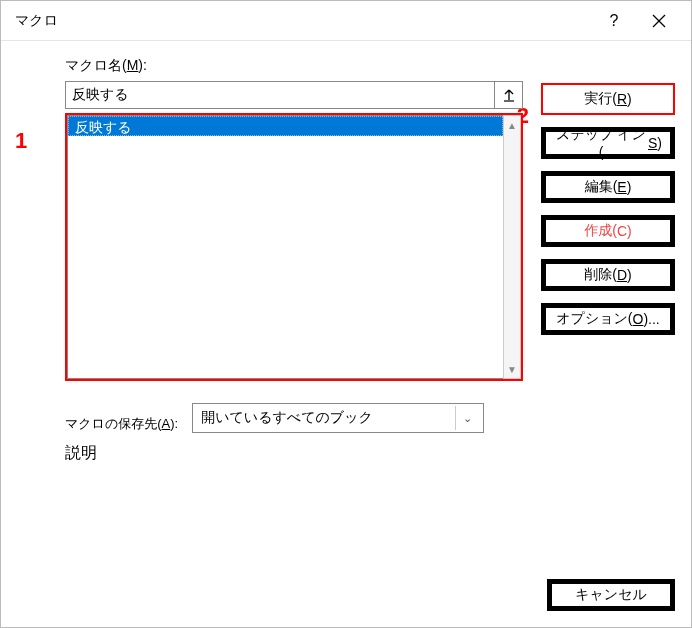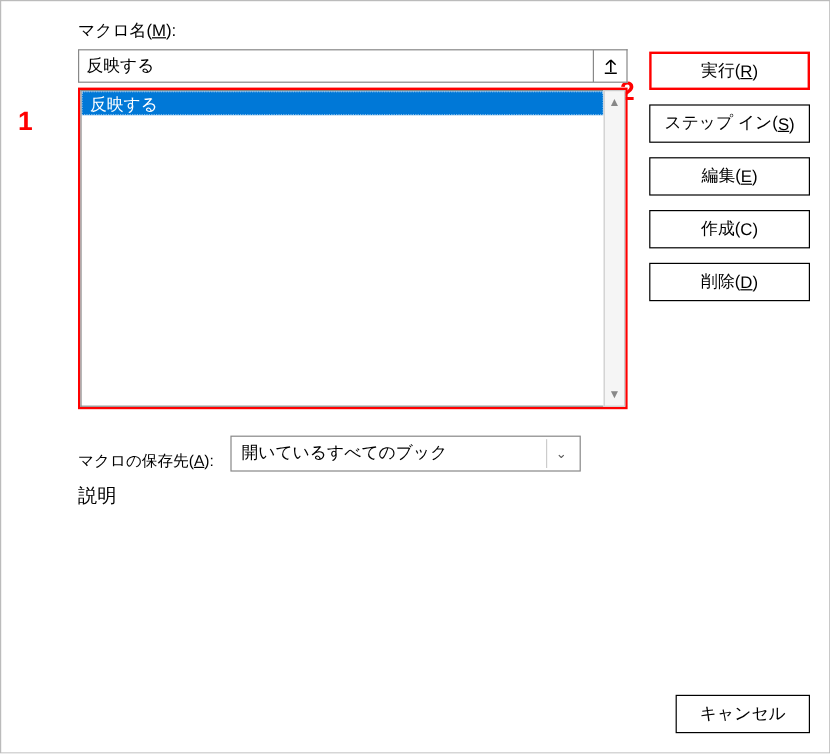--- a/index.html
+++ b/index.html
@@ -141,35 +141,35 @@
     }
     .scroll-arrow {
       height: 18px;
       width: 100%;
       display: flex;
       align-items: center;
       justify-content: center;
     }
     .btn {
       height: 32px;
-      border: 1px solid #000000;
+      border: 5px solid #000000;
       background: #fff;
       font-size: 14px;
       font-family: inherit;
       cursor: default;
       display: flex;
       align-items: center;
       justify-content: center;
       padding: 0 8px;
     }
     .btn-run {
       border: 2px solid #ff0000;
     }
     .btn-disabled {
-      color: #000000;
+      color: #ef4444;
     }
     .save-row {
       margin-top: 22px;
       display: flex;
       align-items: flex-end;
       gap: 14px;
     }
     .dropdown {
       height: 30px;
       border: 1px solid #888;
@@ -197,21 +197,21 @@
       margin-top: 10px;
       font-size: 16px;
     }
     .bottom-bar {
       margin-top: auto;
       display: flex;
       justify-content: flex-end;
       padding-top: 10px;
     }
     .btn-cancel {
-      width: 112px;
+      width: 128px;
     }
     .marker {
       position: absolute;
       font-weight: 900;
       color: #ff0000;
       font-size: 22px;
       pointer-events: none;
       font-family: Arial, sans-serif;
     }
     .marker-1 {
@@ -220,20 +220,30 @@
     }
     .marker-2 {
       top: 62px;
       right: 162px;
     }
   </style>
 </head>
 <body>
 
 <div class="dialog">
+  <div class="titlebar">
+    <span class="titlebar-text">マクロ</span>
+    <div class="titlebar-btn">?</div>
+    <div class="titlebar-btn titlebar-close">
+      <svg viewBox="0 0 14 14">
+          <line x1="1" y1="1" x2="13" y2="13" stroke="#000" stroke-width="1.2"></line>
+          <line x1="13" y1="1" x2="1" y2="13" stroke="#000" stroke-width="1.2"></line>
+        </svg>
+    </div>
+  </div>
 
   <div class="content">
     <div class="marker marker-1">1</div>
     <div class="marker marker-2">2</div>
 
     <div class="row-top">
       <div class="left-col">
         <div class="label">
           <span>マクロ名(</span><span class="underline">M</span><span>):</span>
         </div>
@@ -289,20 +299,25 @@
         <button class="btn btn-disabled">
           <span>作成(</span>
             <span>C</span>
             <span>)</span>
         </button>
         <button class="btn">
           <span>削除(</span>
             <span class="underline">D</span>
             <span>)</span>
         </button>
+        <button class="btn">
+          <span>オプション(</span>
+            <span class="underline">O</span>
+            <span>)...</span>
+        </button>
       </div>
     </div>
 
     <div class="bottom-bar">
       <button class="btn btn-cancel">キャンセル</button>
     </div>
   </div>
 </div>
 
 </body></html>

